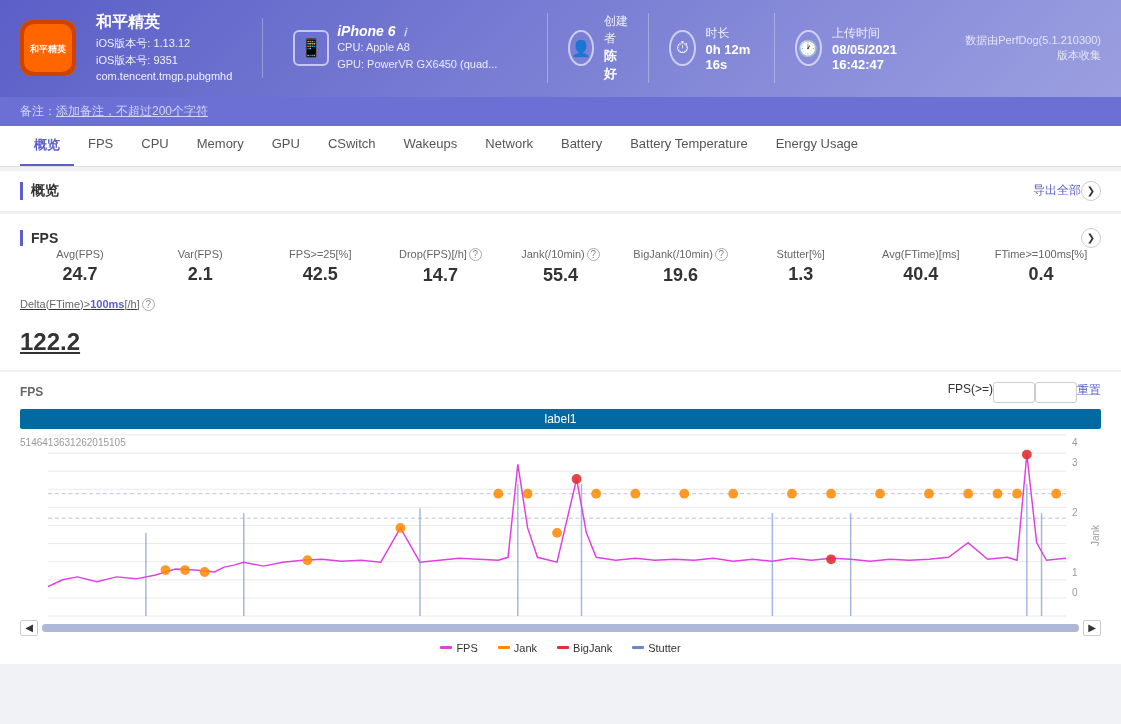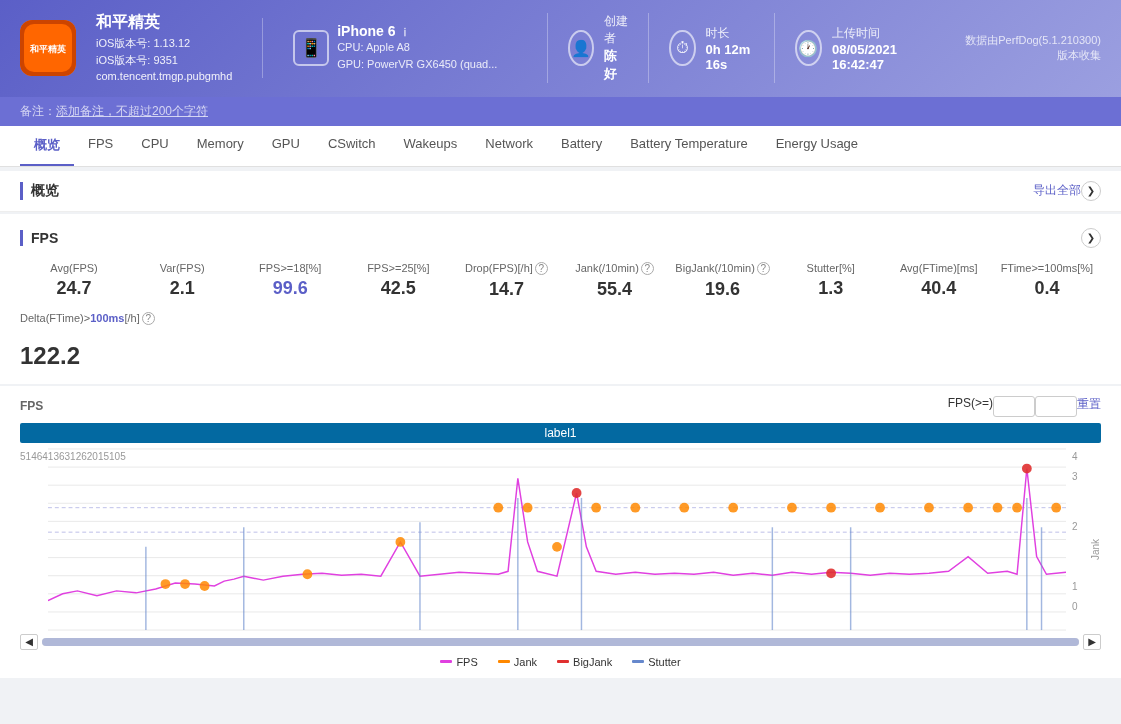--- a/index.html
+++ b/index.html
@@ -8,21 +8,21 @@
     
     .header { background: linear-gradient(135deg, #5b5fc7 0%, #7b7fd4 50%, #9b9fe0 100%); padding: 12px 20px; display: flex; align-items: center; gap: 20px; }
     .app-icon { width: 56px; height: 56px; background: #ff6600; border-radius: 12px; display: flex; align-items: center; justify-content: center; font-size: 10px; color: white; font-weight: bold; flex-shrink: 0; overflow: hidden; }
     .app-info { color: white; flex-shrink: 0; }
     .app-name { font-size: 16px; font-weight: bold; margin-bottom: 2px; }
     .app-sub { font-size: 11px; opacity: 0.9; line-height: 1.5; }
     .divider { width: 1px; height: 60px; background: rgba(255,255,255,0.3); margin: 0 10px; }
     .device-info { display: flex; align-items: center; gap: 8px; color: white; flex-shrink: 0; }
     .device-icon { width: 36px; height: 36px; border: 2px solid rgba(255,255,255,0.6); border-radius: 6px; display: flex; align-items: center; justify-content: center; font-size: 18px; }
     .device-text { }
-    .device-name { font-size: 14px; font-weight: bold; }
+    .device-name { font-size: 14px; font-weight: bold; font-style: italic; }
     .device-sub { font-size: 11px; opacity: 0.85; line-height: 1.6; }
     .header-stats { display: flex; gap: 0; margin-left: 30px; }
     .stat-item { display: flex; align-items: center; gap: 10px; color: white; padding: 0 20px; border-left: 1px solid rgba(255,255,255,0.3); }
     .stat-icon { width: 36px; height: 36px; border-radius: 50%; border: 2px solid rgba(255,255,255,0.6); display: flex; align-items: center; justify-content: center; font-size: 16px; }
     .stat-label { font-size: 12px; opacity: 0.85; }
     .stat-value { font-size: 13px; font-weight: bold; }
     .header-right { margin-left: auto; color: rgba(255,255,255,0.75); font-size: 11px; text-align: right; }
 
     
     .notes-bar { background: #6c6fd4; padding: 6px 20px; color: rgba(255,255,255,0.7); font-size: 12px; }
@@ -37,28 +37,28 @@
     .section-title { font-size: 14px; font-weight: bold; color: #333; border-left: 3px solid #5b5fc7; padding-left: 8px; }
     .export-btn { color: #5b5fc7; font-size: 12px; cursor: pointer; display: flex; align-items: center; gap: 4px; }
     .collapse-btn { width: 20px; height: 20px; border: 1px solid #ccc; border-radius: 50%; display: flex; align-items: center; justify-content: center; cursor: pointer; font-size: 10px; }
 
     
     .fps-section { background: white; padding: 14px 20px; margin-bottom: 2px; }
     .fps-section-header { display: flex; align-items: center; justify-content: space-between; }
     .fps-title { font-size: 14px; font-weight: bold; border-left: 3px solid #5b5fc7; padding-left: 8px; }
 
     
-    .stats-row { display: flex; gap: 0; margin-top: 14px; flex-wrap: wrap; }
+    .stats-row { display: flex; gap: 0; flex-wrap: wrap; }
     .stat-cell { flex: 1; text-align: center; min-width: 80px; }
     .stat-cell-label { font-size: 11px; color: #666; margin-bottom: 4px; }
     .stat-cell-value { font-size: 18px; font-weight: bold; color: #333; }
     .stat-cell-value.blue { color: #5b5fc7; }
 
     
-    .delta-row { margin-top: 12px; }
+    .delta-row { margin-top: 12px; text-decoration: underline; }
     .delta-label { font-size: 11px; color: #666; }
     .delta-value { font-size: 24px; font-weight: bold; margin-top: 17px; }
 
     
     .chart-area { background: white; padding: 10px 20px; }
     .chart-controls { display: flex; align-items: center; justify-content: space-between; margin-bottom: 6px; }
     .chart-label { font-size: 12px; color: #666; font-weight: bold; }
     .fps-controls { display: flex; align-items: flex-start; font-size: 12px; }
     .fps-input { width: 40px; border: 1px solid #ccc; border-radius: 3px; padding: 2px 20px; text-align: center; }
     .reset-btn { color: #5b5fc7; cursor: pointer; font-size: 12px; }
@@ -161,24 +161,20 @@
   </div>
 
   <div class="stats-row">
     <div class="stat-cell">
       <div class="stat-cell-label">Avg(FPS)</div>
       <div class="stat-cell-value">24.7</div>
     </div>
     <div class="stat-cell">
       <div class="stat-cell-label">Var(FPS)</div>
       <div class="stat-cell-value">2.1</div>
-    </div>
-    <div class="stat-cell">
-      <div class="stat-cell-label">FPS&gt;=18[%]</div>
-      <div class="stat-cell-value blue">99.6</div>
     </div>
     <div class="stat-cell">
       <div class="stat-cell-label">FPS&gt;=25[%]</div>
       <div class="stat-cell-value">42.5</div>
     </div>
     <div class="stat-cell">
       <div class="stat-cell-label">Drop(FPS)[/h]<span class="question-mark">?</span></div>
       <div class="stat-cell-value">14.7</div>
     </div>
     <div class="stat-cell">

